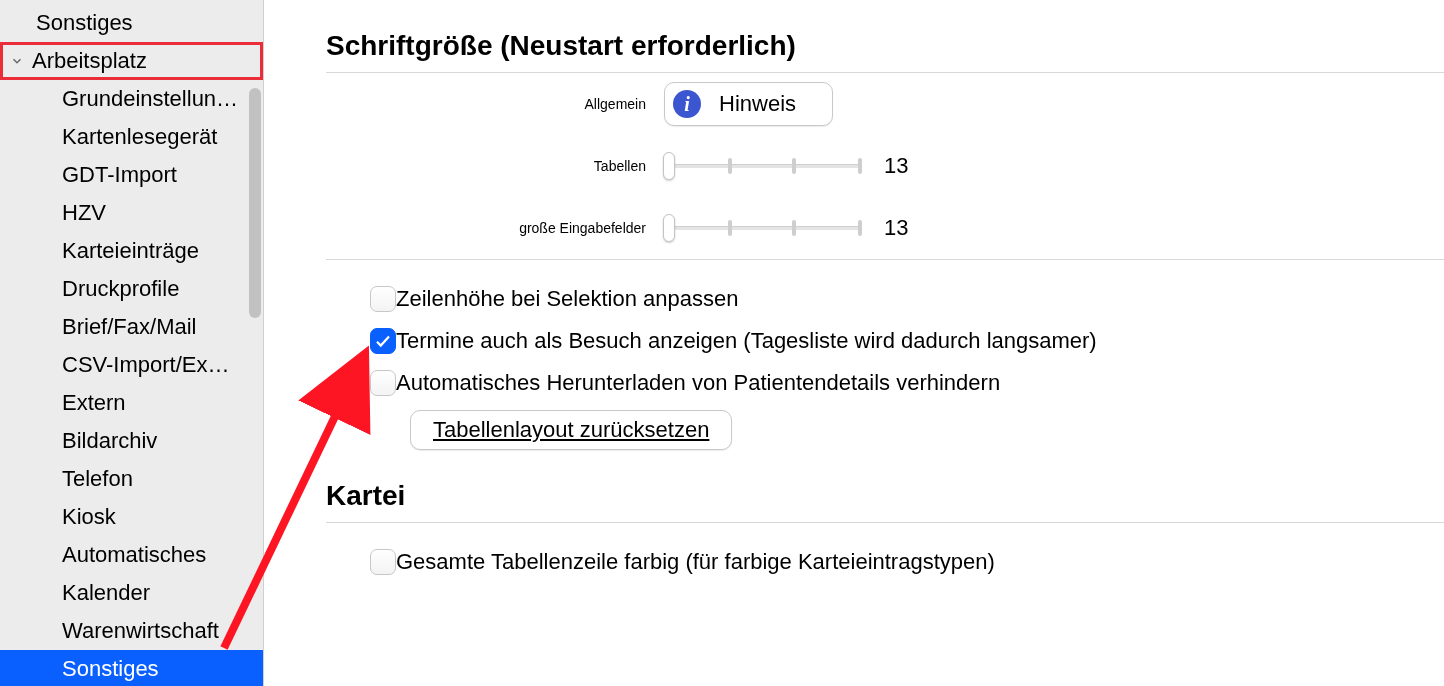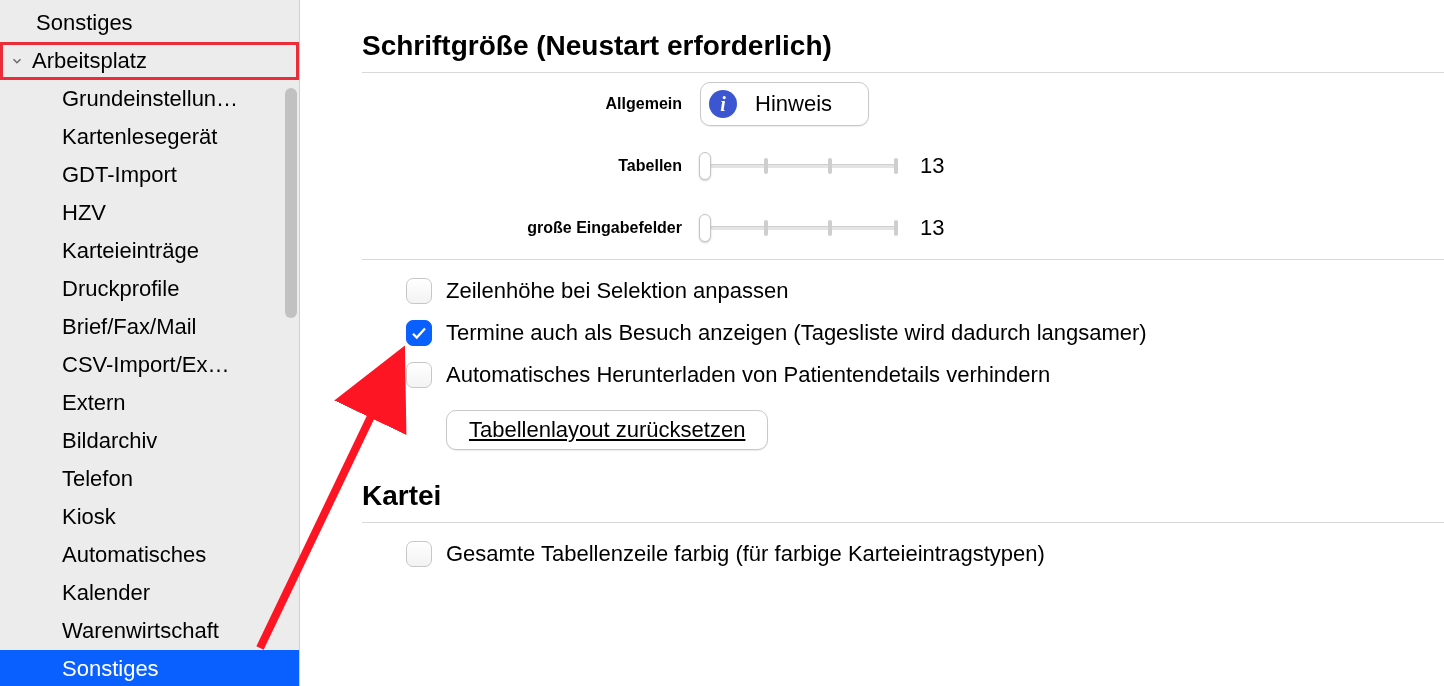--- a/index.html
+++ b/index.html
@@ -1,49 +1,49 @@
 <!DOCTYPE html>
 <html><head>
 <meta charset="utf-8">
 <style>
 * { box-sizing: border-box; margin: 0; padding: 0; }
 html, body { width: 1444px; height: 686px; overflow: hidden; font-family: -apple-system, "Helvetica Neue", Arial, sans-serif; }
 body { display: flex; background: #fff; }
 
 
-.sidebar { width: 300px; height: 100%; background: #ececec; border-right: 1px solid #d0d0d0; position: relative; }
+.sidebar { width: 264px; height: 100%; background: #ececec; border-right: 1px solid #d0d0d0; position: relative; }
 .sidebar-list { list-style: none; font-size: 22px; color: #000; padding-top: 4px; }
 .sidebar-list li { height: 38px; display: flex; align-items: center; white-space: nowrap; text-overflow: ellipsis; overflow: hidden; }
 .sidebar-list li.lvl1 { padding-left: 36px; }
 .sidebar-list li.lvl2 { padding-left: 62px; }
 .sidebar-list li.expandable { padding-left: 10px; }
 .sidebar-list li.selected { background: #0a60ff; color: #fff; }
 .sidebar-list li.highlighted { box-shadow: inset 0 0 0 3px #eb2d3a; }
 .chevron { width: 16px; display: inline-block; margin-right: 6px; }
 .chevron svg { width: 14px; height: 14px; stroke: #6a6a6a; stroke-width: 2.5; fill: none; }
 .scroll-track { position: absolute; right: 2px; top: 88px; width: 12px; height: 300px; }
 .scroll-thumb { width: 12px; height: 230px; background: #c1c1c1; border-radius: 10px; }
 
 
 .main { flex: 1; padding: 0 0 0 0; position: relative; }
 .section-heading { font-size: 28px; font-weight: 700; color: #000; padding: 30px 0 10px 62px; }
 .divider { height: 1px; background: #d8d8d8; margin-left: 62px; }
 .row { display: flex; align-items: center; height: 62px; }
-.row .label { width: 400px; text-align: right; font-size: 16px; padding-right: 18px; font-weight: bold; }
+.row .label { width: 400px; text-align: right; font-size: 14px; padding-right: 18px; }
 .row .control { display: flex; align-items: center; gap: 14px; }
 .hint-btn { display: inline-flex; align-items: center; gap: 18px; height: 44px; padding: 0 36px 0 8px; border: 1px solid #c9c9c9; border-radius: 10px; background: #fff; font-size: 22px; box-shadow: 0 1px 1px rgba(0,0,0,.08); }
 .info-badge { width: 28px; height: 28px; border-radius: 50%; background: #3b56d0; display: flex; align-items: center; justify-content: center; color: #fff; font-style: italic; font-family: Georgia, serif; font-size: 20px; font-weight: 700; }
 .slider { position: relative; width: 198px; height: 26px; }
 .slider-track { position: absolute; top: 11px; left: 0; right: 0; height: 4px; background: #e4e4e4; border-radius: 2px; border-top: 1px solid #cfcfcf; }
 .slider-tick { position: absolute; top: 5px; width: 4px; height: 16px; background: #cecece; border-radius: 2px; }
 .slider-thumb { position: absolute; top: -1px; left: -1px; width: 12px; height: 28px; background: #fff; border: 1px solid #c4c4c4; border-radius: 6px; box-shadow: 0 1px 2px rgba(0,0,0,.2); }
 .slider-value { font-size: 22px; margin-left: 8px; }
 
 .check-group { padding: 18px 0 0 106px; }
-.check-row { display: flex; gap: 14px; height: 42px; font-size: 22px; }
+.check-row { display: flex; align-items: center; height: 42px; font-size: 22px; }
 .checkbox { width: 26px; height: 26px; border-radius: 7px; border: 1px solid #c7c7c7; background: linear-gradient(#fff,#f3f3f3); display: flex; align-items: center; justify-content: center; flex: none; }
 .checkbox.checked { background: #0a60ff; border-color: #0a60ff; }
 .checkbox.checked svg { stroke: #fff; }
 .checkbox svg { width: 18px; height: 18px; stroke-width: 3; fill: none; }
 .mac-btn { display: inline-flex; align-items: center; height: 40px; padding: 0 22px; border: 1px solid #c9c9c9; border-radius: 10px; background: #fff; font-size: 22px; box-shadow: 0 1px 1px rgba(0,0,0,.08); margin-left: 40px; margin-top: 6px; text-decoration: underline; }
 
 
 .arrow-svg { position: absolute; pointer-events: none; }
 </style>
 </head>

